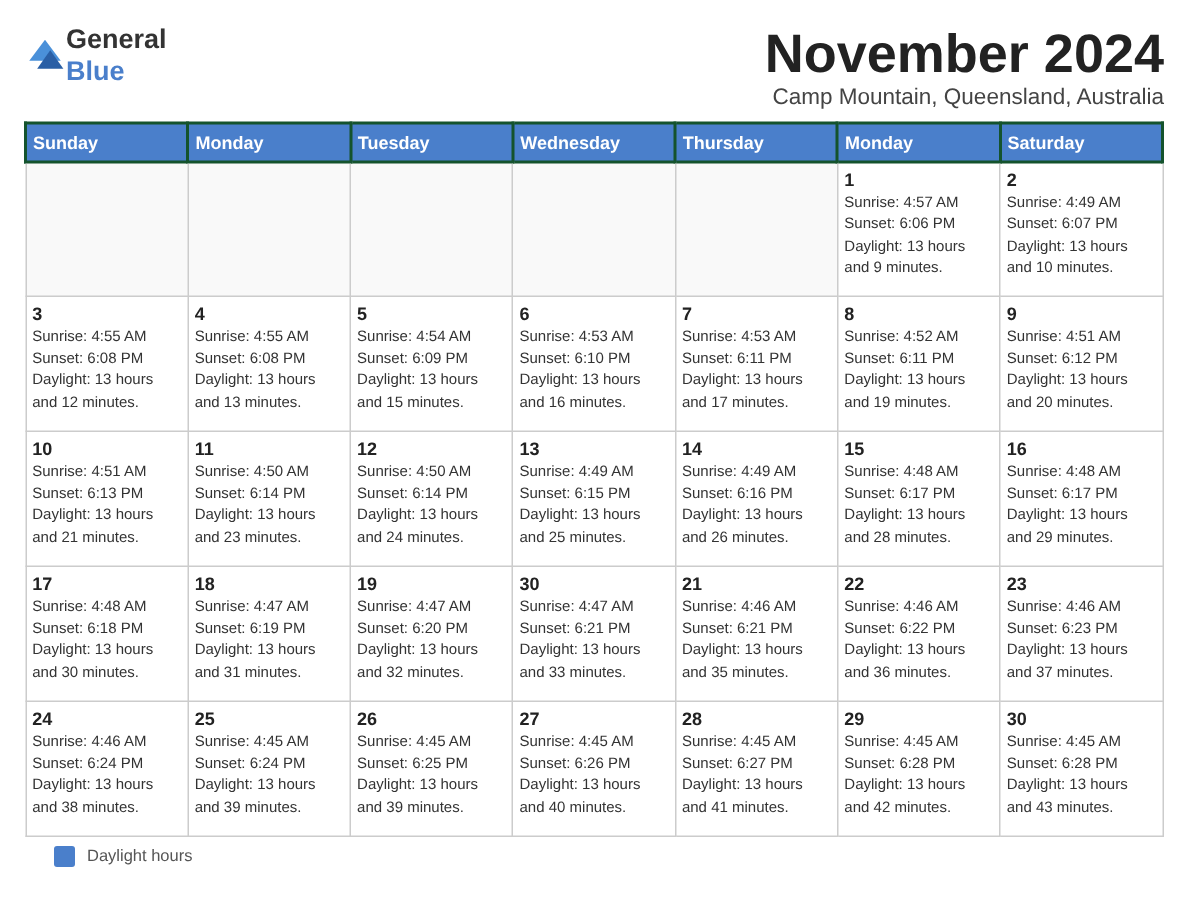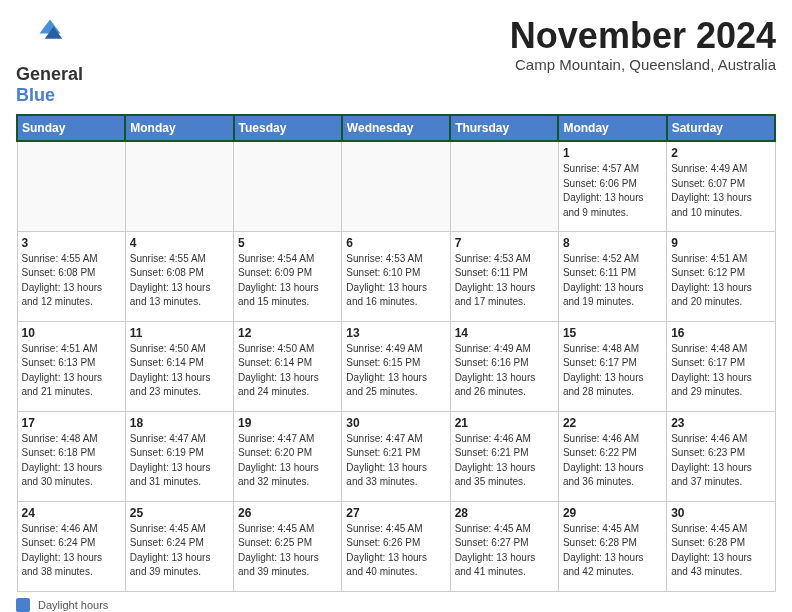--- a/index.html
+++ b/index.html
@@ -12,22 +12,21 @@
     }
     .header-area {
       display: flex;
       justify-content: space-between;
       align-items: flex-start;
       margin-bottom: 8px;
     }
     .logo {
       display: flex;
       align-items: center;
-      gap: 20px;
-      flex-direction: column;
+      gap: 0;
     }
     .logo-icon {
       width: 28px;
       height: 28px;
     }
     .title-area {
       text-align: right;
     }
     .month-title {
       font-size: 36px;
@@ -75,20 +74,21 @@
       line-height: 1.45;
       color: #333;
     }
     .footer {
       margin-top: 6px;
       display: flex;
       align-items: center;
       gap: 8px;
       font-size: 11px;
       color: #555;
+      margin-left: 20px;
     }
     .footer-swatch {
       width: 14px;
       height: 14px;
       background: #4a7fcb;
       display: inline-block;
       border-radius: 2px;
     }
   </style>
 </head>

